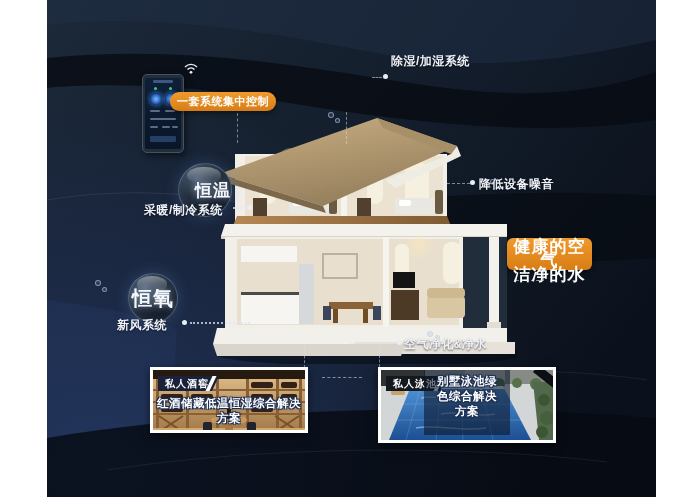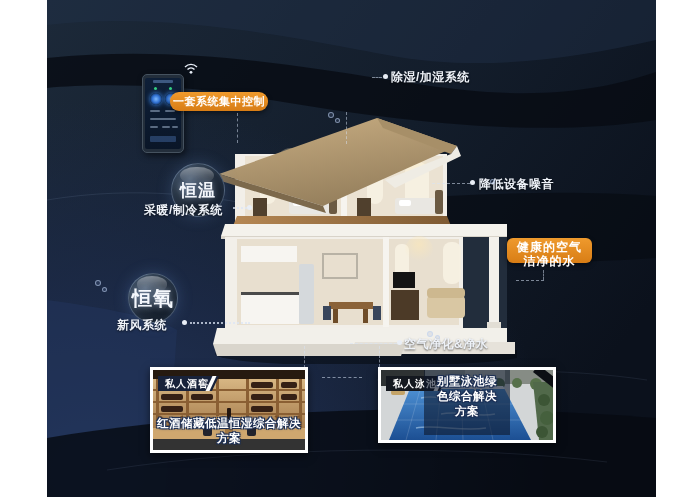--- a/index.html
+++ b/index.html
@@ -21,22 +21,22 @@
   .note{position:absolute;color:#eef2f8;font-size:12px;font-weight:bold;letter-spacing:.5px;
     text-shadow:0 1px 2px rgba(0,0,0,.6);white-space:nowrap;}
   .dot{position:absolute;width:5px;height:5px;border-radius:50%;background:#e9eef6;}
   .dash-h{position:absolute;border-top:1px dashed rgba(215,228,245,.55);height:0;}
   .dash-v{position:absolute;border-left:1px dashed rgba(215,228,245,.5);width:0;}
   .dotline{position:absolute;border-top:2px dotted rgba(220,230,245,.75);height:0;}
   .tiny-bubble{position:absolute;border:1px solid rgba(190,210,240,.6);border-radius:50%;background:rgba(120,150,200,.15);}
   
   .tag-orange{position:absolute;background:linear-gradient(#ef9a2d,#d87d15);color:#fff;
     font-weight:bold;text-align:center;box-shadow:0 2px 5px rgba(0,0,0,.45);}
-  .ctl-label{left:170px;top:92px;width:98px;height:19px;line-height:19px;border-radius:9px;font-size:11px;letter-spacing:.5px;}
-  .callout{left:507px;top:238px;width:85px;height:25px;border-radius:6px;font-size:12px;line-height:14px;padding-top:2px;box-sizing:border-box;letter-spacing:1px;}
+  .ctl-label{left:170px;top:92px;width:106px;height:19px;line-height:19px;border-radius:9px;font-size:11px;letter-spacing:.5px;}
+  .callout{left:507px;top:238px;width:85px;height:32px;border-radius:6px;font-size:17px;line-height:14px;padding-top:2px;box-sizing:border-box;letter-spacing:1px;}
   
   .phone{left:142px;top:74px;width:40px;height:77px;border-radius:5px;
     background:linear-gradient(135deg,#2b3раз644 0%,#232e3b 100%);
     background:#232e3b;border:1px solid #45525f;box-shadow:2px 3px 6px rgba(0,0,0,.5);}
   .phone .screen{position:absolute;left:2px;top:3px;right:2px;bottom:3px;background:linear-gradient(#0e1f38,#0a1628);border-radius:2px;overflow:hidden;}
   .phone .bar{position:absolute;left:8px;top:2px;right:8px;height:3px;background:rgba(120,160,220,.45);border-radius:1px;}
   .phone .gdot{position:absolute;width:3px;height:3px;border-radius:50%;background:#35d07f;top:9px;}
   .phone .dial{position:absolute;width:12px;height:12px;border-radius:50%;top:15px;
     background:radial-gradient(circle,#7db9ff 0%,#2f6fd0 45%,#123058 75%);box-shadow:0 0 5px #3f8cf0;}
   .phone .row{position:absolute;height:2px;background:rgba(170,190,215,.5);border-radius:1px;}
@@ -187,64 +187,64 @@
   <svg class="abs" style="left:183px;top:61px;" width="16" height="14" viewBox="0 0 16 14">
     <path d="M2,6 C5.5,2.5 10.5,2.5 14,6" stroke="#e8eef7" stroke-width="1.4" fill="none"></path>
     <path d="M4.5,8.5 C6.5,6.5 9.5,6.5 11.5,8.5" stroke="#e8eef7" stroke-width="1.4" fill="none"></path>
     <circle cx="8" cy="11.3" r="1.4" fill="#e8eef7"></circle>
   </svg>
   <div class="abs tag-orange ctl-label">一套系统集中控制</div>
   <div class="abs dash-v" style="left:237px;top:113px;height:30px;"></div>
 
   <div class="abs dash-h" style="left:372px;top:77px;width:10px;"></div>
   <div class="abs dot" style="left:383px;top:74px;"></div>
-  <div class="abs note" style="left:391px;top:69px;">除湿/加湿系统</div>
+  <div class="abs note" style="left:391px;top:53px;">除湿/加湿系统</div>
   <div class="abs dash-v" style="left:346px;top:112px;height:32px;"></div>
   <div class="abs tiny-bubble" style="left:328px;top:112px;width:4px;height:4px;"></div>
   <div class="abs tiny-bubble" style="left:335px;top:118px;width:3px;height:3px;"></div>
 
   <div class="abs dash-h" style="left:432px;top:183px;width:38px;"></div>
   <div class="abs dot" style="left:470px;top:180px;"></div>
   <div class="abs note" style="left:479px;top:176px;">降低设备噪音</div>
   <div class="abs tiny-bubble" style="left:490px;top:179px;width:3px;height:3px;"></div>
 
-  <div class="abs bubble" style="left:171px;top:163px;width:52px;height:52px;">
+  <div class="abs bubble" style="left:178px;top:163px;width:52px;height:52px;justify-content:flex-end;">
     <span>恒温</span>
   </div>
   <div class="abs note" style="left:144px;top:202px;">采暖/制冷系统</div>
   <div class="abs dotline" style="left:233px;top:207px;width:14px;"></div>
   <div class="abs dot" style="left:247px;top:205px;"></div>
 
   <div class="abs bubble small" style="left:128px;top:273px;width:48px;height:48px;">
     <span>恒氧</span>
   </div>
   <div class="abs tiny-bubble" style="left:95px;top:280px;width:4px;height:4px;"></div>
   <div class="abs tiny-bubble" style="left:102px;top:287px;width:3px;height:3px;"></div>
   <div class="abs note" style="left:117px;top:317px;">新风系统</div>
   <div class="abs dot" style="left:182px;top:320px;"></div>
   <div class="abs dotline" style="left:190px;top:322px;width:60px;"></div>
 
   <div class="abs tiny-bubble" style="left:427px;top:331px;width:4px;height:4px;"></div>
   <div class="abs tiny-bubble" style="left:435px;top:335px;width:3px;height:3px;"></div>
   <div class="abs dash-h" style="left:350px;top:343px;width:47px;"></div>
   <div class="abs dot" style="left:397px;top:340px;"></div>
-  <div class="abs note" style="left:404px;top:336px;">空气净化&amp;净水</div>
+  <div class="abs note" style="left:404px;top:336px;font-family:Liberation Mono, monospace;">空气净化&amp;净水</div>
 
   <div class="abs tag-orange callout">
     <div>健康的空气</div>
     <div>洁净的水</div>
   </div>
   <div class="abs dash-v" style="left:543px;top:270px;height:10px;"></div>
   <div class="abs dash-h" style="left:516px;top:280px;width:28px;"></div>
 
   <div class="abs dash-v" style="left:304px;top:346px;height:22px;"></div>
   <div class="abs dash-h" style="left:322px;top:377px;width:40px;"></div>
   <div class="abs dash-v" style="left:379px;top:346px;height:21px;"></div>
 
-  <div class="photo" style="left:150px;top:367px;width:158px;height:86px;">
+  <div class="photo" style="left:150px;top:367px;width:158px;height:66px;">
     <div class="inner">
       <svg width="152" height="69" viewBox="0 0 152 69">
         <defs>
           <linearGradient id="cellarG" x1="0" y1="0" x2="0" y2="1">
             <stop offset="0" stop-color="#e0c18d"></stop>
               <stop offset="1" stop-color="#9c7041"></stop>
           </linearGradient>
         </defs>
         <rect width="152" height="69" fill="url(#cellarG)"></rect>
         <rect width="152" height="9" fill="#261a10"></rect>

